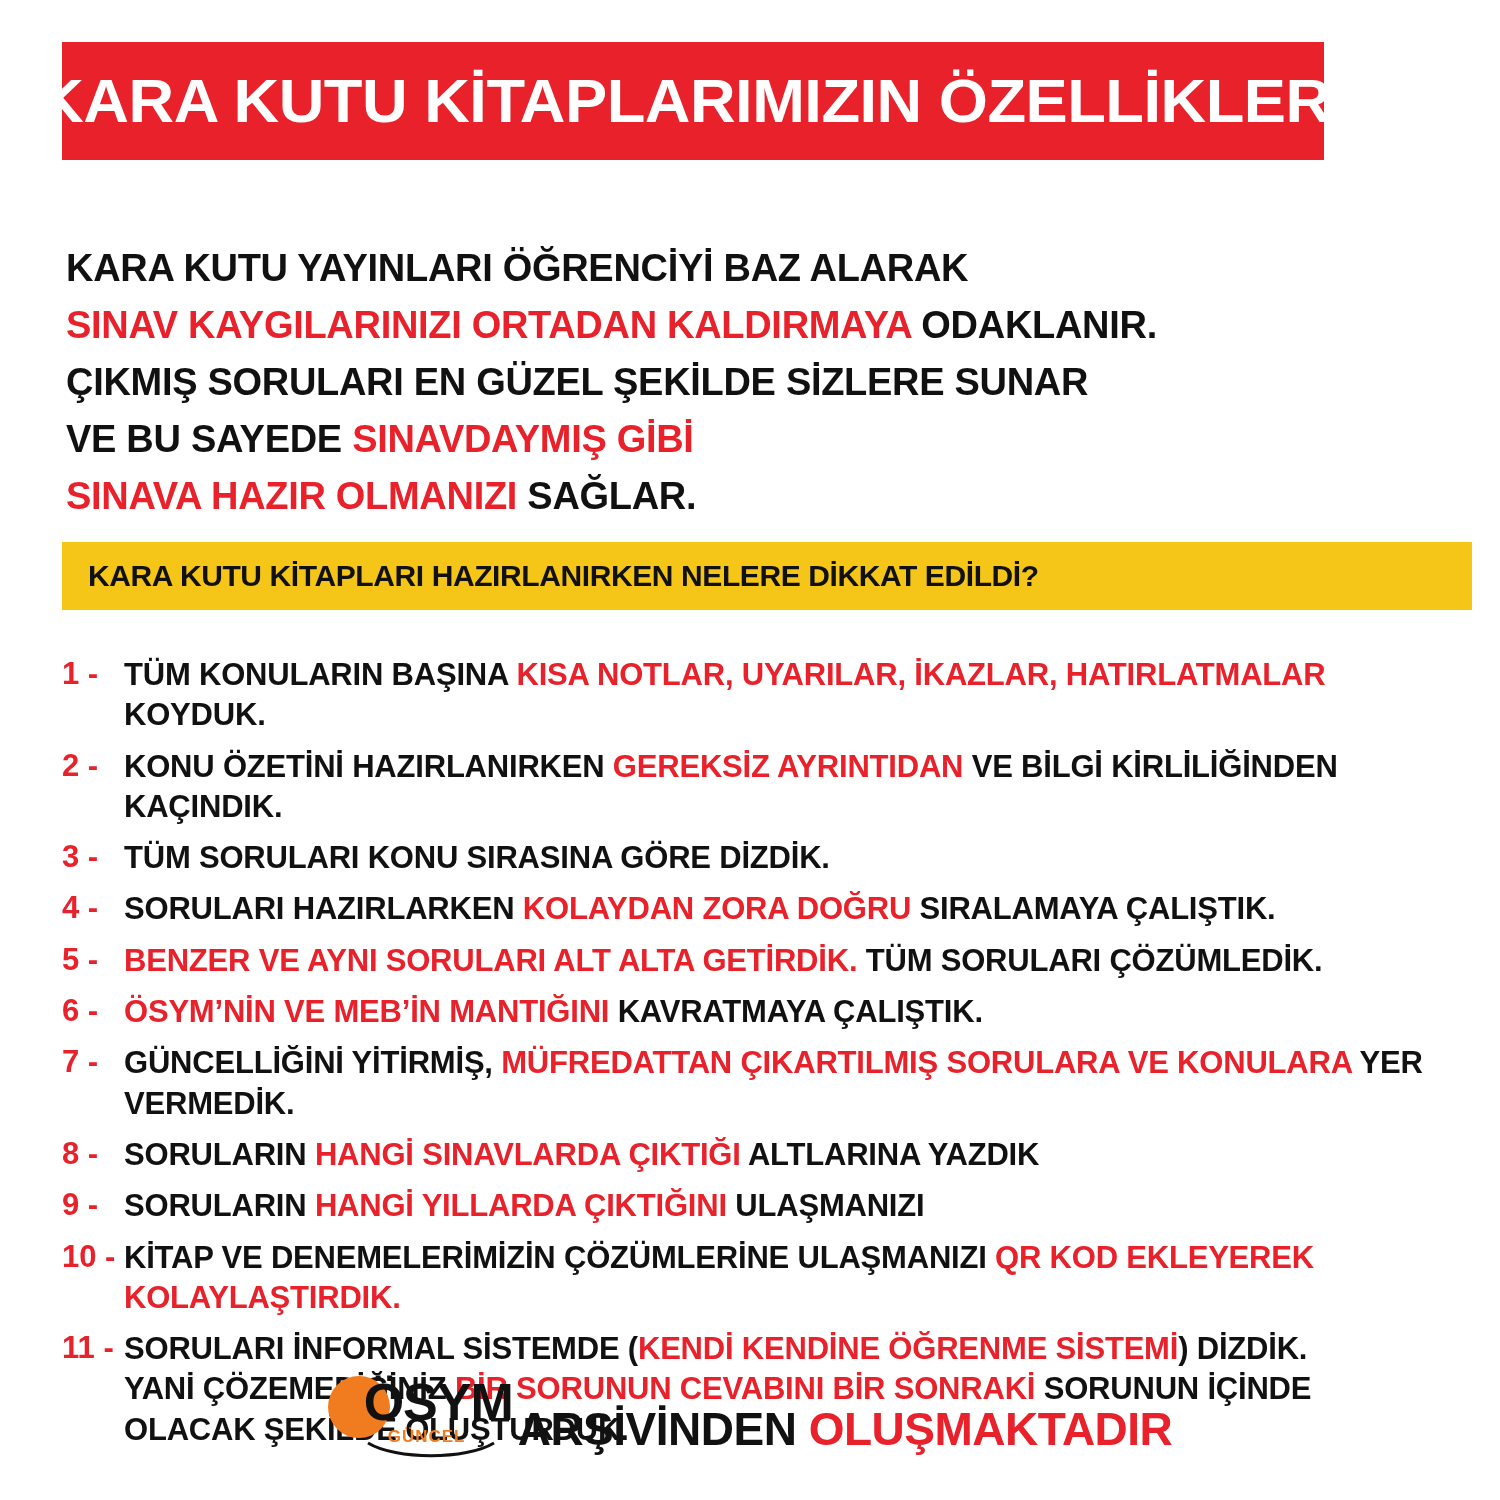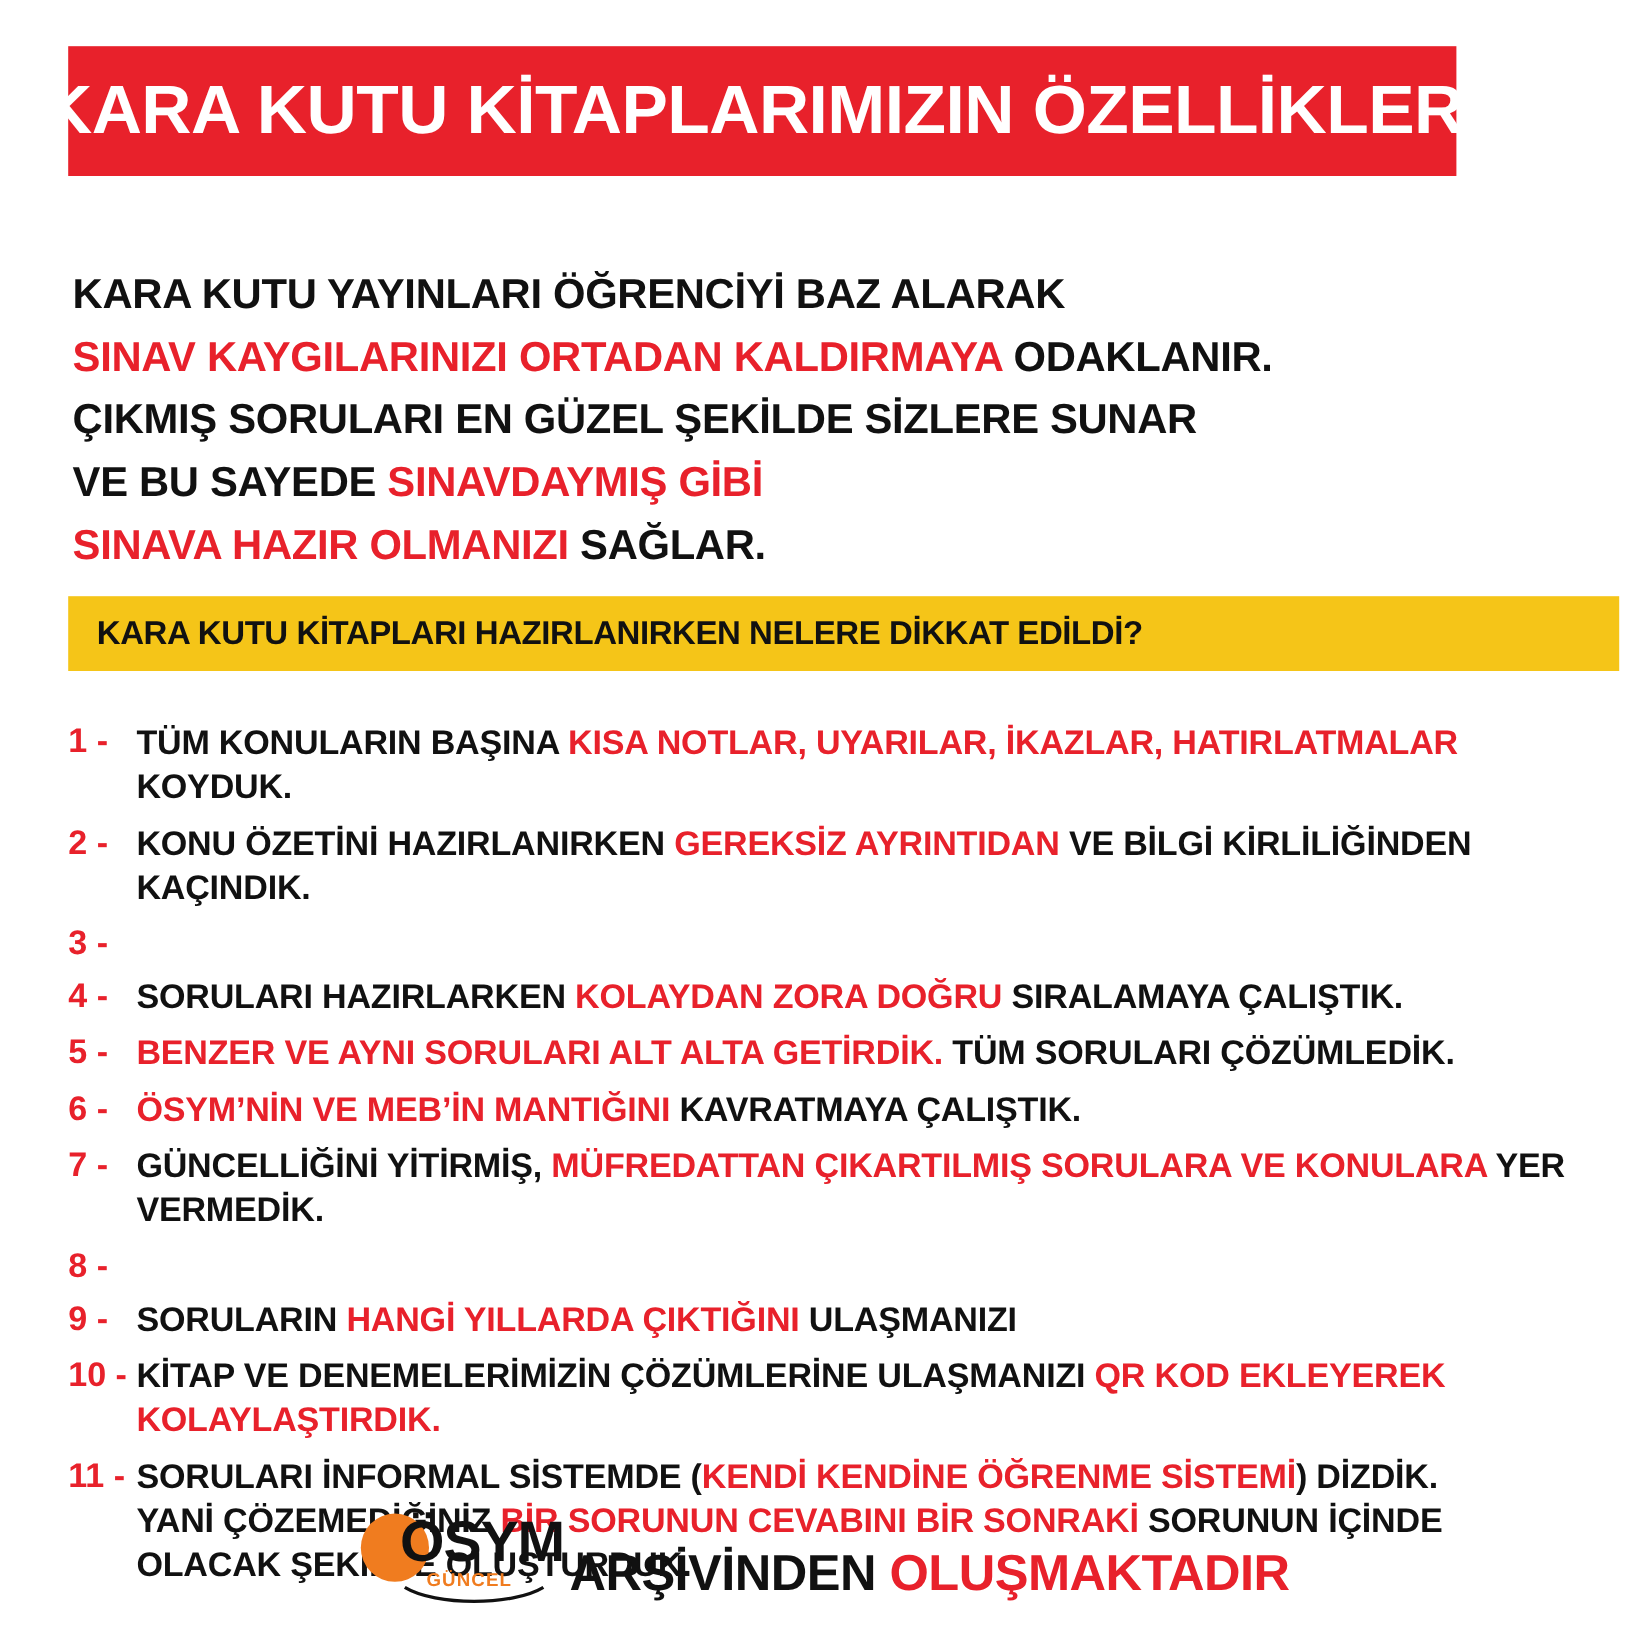--- a/index.html
+++ b/index.html
@@ -191,39 +191,41 @@
       <div class="list-item">
         <div class="li-num">1 -</div>
         <div class="li-text"><span class="blk">TÜM KONULARIN BAŞINA </span><span class="red">KISA NOTLAR, UYARILAR, İKAZLAR, HATIRLATMALAR</span><span class="blk"> KOYDUK.</span></div>
       </div>
       <div class="list-item">
         <div class="li-num">2 -</div>
         <div class="li-text"><span class="blk">KONU ÖZETİNİ HAZIRLANIRKEN </span><span class="red">GEREKSİZ AYRINTIDAN</span><span class="blk"> VE BİLGİ KİRLİLİĞİNDEN KAÇINDIK.</span></div>
       </div>
       <div class="list-item">
         <div class="li-num">3 -</div>
+        <div class="li-text"><span class="blk">TÜM SORULARI KONU SIRASINA GÖRE DİZDİK.</span></div>
       </div>
       <div class="list-item">
         <div class="li-num">4 -</div>
         <div class="li-text"><span class="blk">SORULARI HAZIRLARKEN </span><span class="red">KOLAYDAN ZORA DOĞRU</span><span class="blk"> SIRALAMAYA ÇALIŞTIK.</span></div>
       </div>
       <div class="list-item">
         <div class="li-num">5 -</div>
         <div class="li-text"><span class="red">BENZER VE AYNI SORULARI ALT ALTA GETİRDİK.</span><span class="blk">  TÜM SORULARI ÇÖZÜMLEDİK.</span></div>
       </div>
       <div class="list-item">
         <div class="li-num">6 -</div>
         <div class="li-text"><span class="red">ÖSYM’NİN VE MEB’İN MANTIĞINI</span><span class="blk"> KAVRATMAYA ÇALIŞTIK.</span></div>
       </div>
       <div class="list-item">
         <div class="li-num">7 -</div>
         <div class="li-text"><span class="blk">GÜNCELLİĞİNİ YİTİRMİŞ, </span><span class="red">MÜFREDATTAN ÇIKARTILMIŞ SORULARA VE KONULARA</span><span class="blk"> YER VERMEDİK.</span></div>
       </div>
       <div class="list-item">
         <div class="li-num">8 -</div>
+        <div class="li-text"><span class="blk">SORULARIN </span><span class="red">HANGİ SINAVLARDA ÇIKTIĞI</span><span class="blk"> ALTLARINA YAZDIK</span></div>
       </div>
       <div class="list-item">
         <div class="li-num">9 -</div>
         <div class="li-text"><span class="blk">SORULARIN </span><span class="red">HANGİ YILLARDA ÇIKTIĞINI</span><span class="blk"> ULAŞMANIZI</span></div>
       </div>
       <div class="list-item">
         <div class="li-num">10 -</div>
         <div class="li-text"><span class="blk">KİTAP VE DENEMELERİMİZİN ÇÖZÜMLERİNE ULAŞMANIZI </span><span class="red">QR KOD EKLEYEREK KOLAYLAŞTIRDIK.</span></div>
       </div>
       <div class="list-item">

